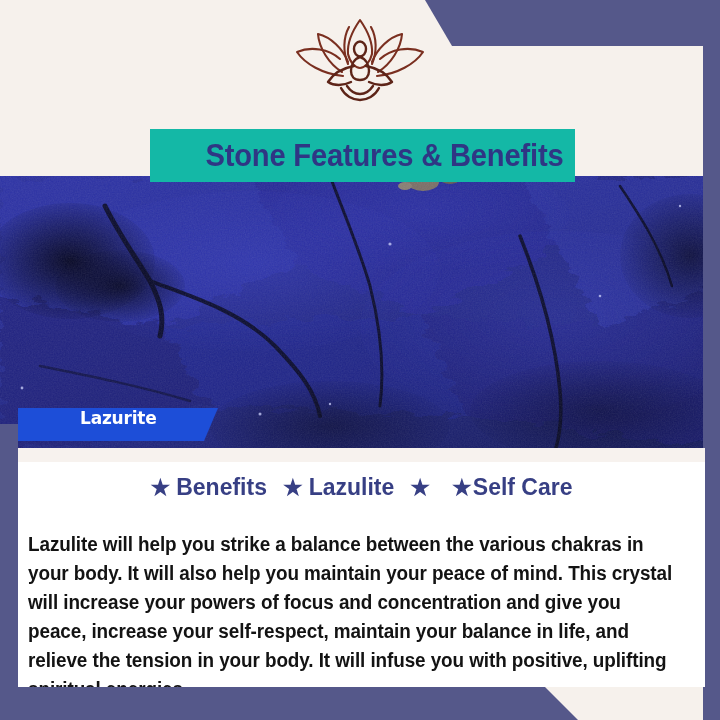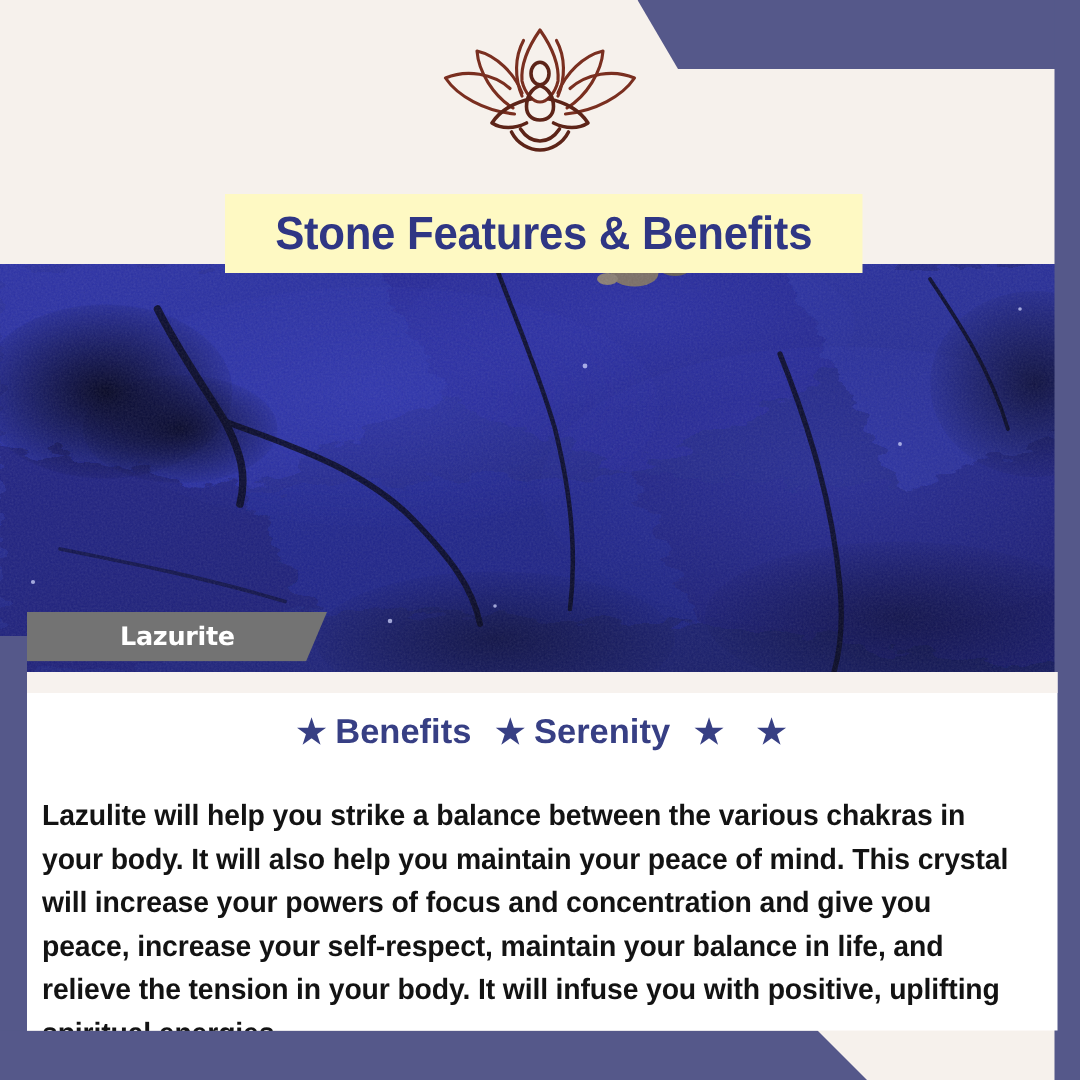--- a/index.html
+++ b/index.html
@@ -90,25 +90,25 @@
     color: #2d2522;
     font-weight: 400;
   }
 
   .title-band {
     position: absolute;
     left: 150px;
     top: 129px;
     width: 425px;
     height: 53px;
-    background: #fef9c3;
+    background: #14b8a6;
     z-index: 3;
     display: flex;
     align-items: center;
-    justify-content: center;
+    justify-content: flex-end;
   }
   .title-text {
     font-family: "Liberation Sans Narrow", "Liberation Sans", sans-serif;
     font-weight: 700;
     font-size: 31px;
     letter-spacing: -0.2px;
     color: #2f3684;
     transform: scaleX(0.94);
     white-space: nowrap;
   }
@@ -125,25 +125,25 @@
     background: #1b1f63;
   }
   .photo svg { display: block; }
 
   .stone-label {
     position: absolute;
     left: 18px;
     top: 408px;
     width: 200px;
     height: 33px;
-    background: #737373;
+    background: #1d4ed8;
     clip-path: polygon(0 0, 200px 0, 186px 33px, 0 33px);
     z-index: 5;
     display: flex;
-    align-items: center;
+    align-items: flex-start;
   }
   .stone-label-text {
     margin-left: 62px;
     color: #ffffff;
     font-family: "DejaVu Sans", sans-serif;
     font-weight: 700;
     font-size: 17px;
     letter-spacing: -0.2px;
   }
 
@@ -343,27 +343,28 @@
   <div class="panel">
     <div class="panel-top-tint"></div>
 
     <div class="benefits-row">
       <span class="benefit">
         <span class="star">★</span>
         <span>Benefits</span>
       </span>
       <span class="benefit">
         <span class="star">★</span>
-        <span>Serenity</span>
+        <span>Lazulite</span>
       </span>
       <span class="benefit">
         <span class="star">★</span>
       </span>
       <span class="benefit no-gap">
         <span class="star">★</span>
+        <span>Self Care</span>
       </span>
     </div>
 
     <p class="description">Lazulite will help you strike a balance between the various chakras in your body. It will also help you maintain your peace of mind. This crystal will increase your powers of focus and concentration and give you peace, increase your self-respect, maintain your balance in life, and relieve the tension in your body. It will infuse you with positive, uplifting spiritual energies.</p>
   </div>
 
   <div class="frame-bottom"></div>
 
 </div>
 

